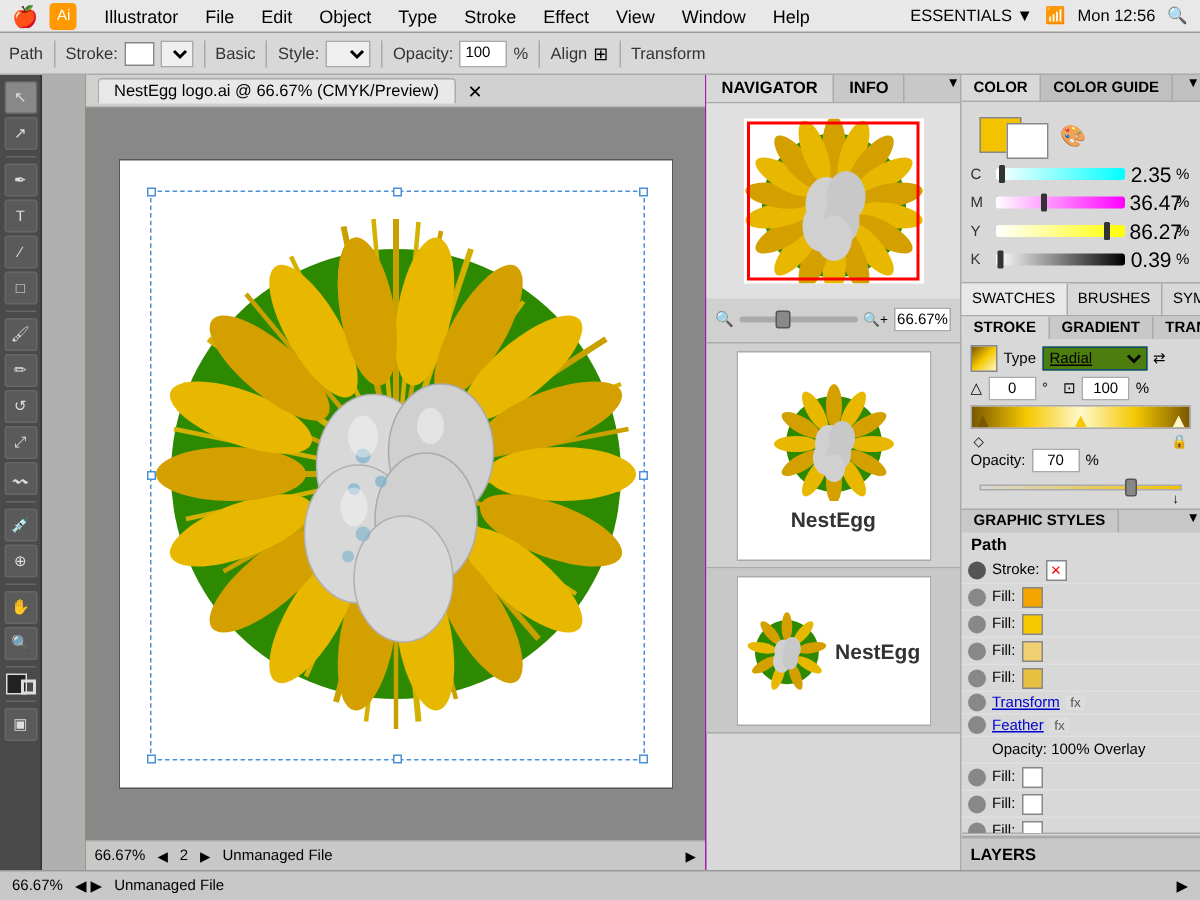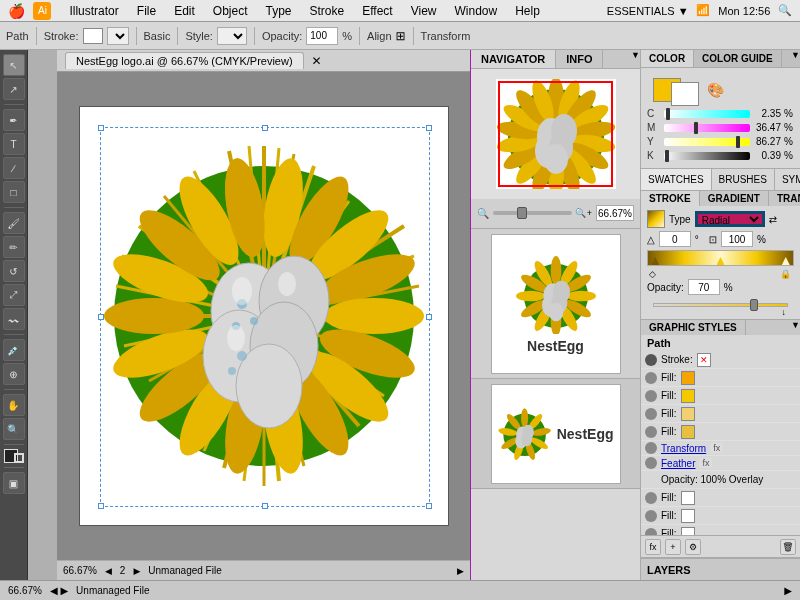--- a/index.html
+++ b/index.html
@@ -270,21 +270,21 @@
       position: relative;
     }
     .color-slider-thumb {
       position: absolute;
       top: -2px;
       width: 4px;
       height: 12px;
       background: #333;
       border-radius: 1px;
     }
-    .color-value { width: 28px; font-size: 10px; text-align: right; }
+    .color-value { width: 28px; font-size: 14px; text-align: right; }
     .color-pct { width: 10px; font-size: 10px; }
     .color-swatch-row { display: flex; align-items: center; gap: 4px; padding: 2px 6px; }
     .color-big-swatch { width: 28px; height: 24px; border: 1px solid #888; }
 
     
     #swatches-panel {
       border-bottom: 1px solid #aaa;
       height: 22px;
       display: flex;
       align-items: stretch;
@@ -292,21 +292,21 @@
     .swatch-tab { padding: 2px 7px; font-size: 10px; font-weight: normal; cursor: pointer; border-right: 1px solid #aaa; display: flex; align-items: center; }
     .swatch-tab.active { background: #e8e8e8; }
 
     
     #stroke-panel { border-bottom: 1px solid #aaa; }
     .stroke-tabs { display: flex; background: #c8c8c8; }
     .stroke-tab { padding: 2px 8px; font-size: 10px; font-weight: bold; cursor: pointer; border-right: 1px solid #aaa; }
     .stroke-tab.active { background: #d8d8d8; }
     .stroke-body { padding: 4px 6px; }
     .stroke-row { display: flex; align-items: center; gap: 4px; margin-bottom: 3px; font-size: 10px; }
-    .stroke-select { height: 16px; font-size: 10px; border: 3px solid #0c4a6e; background: #be185d; width: 70px; text-decoration: underline; }
+    .stroke-select { height: 16px; font-size: 10px; border: 1px solid #0c4a6e; background: #4d7c0f; width: 70px; text-decoration: underline; }
     .gradient-bar {
       height: 16px;
       background: linear-gradient(to right, #7a5800, #f5c800, #fff8cc, #f5c800, #7a5800);
       border: 1px solid #aaa;
       margin: 3px 0;
       position: relative;
     }
     .opacity-row { display: flex; align-items: center; gap: 4px; font-size: 10px; }
     .opacity-input { width: 32px; height: 16px; border: 1px solid #aaa; font-size: 10px; text-align: center; }
 

